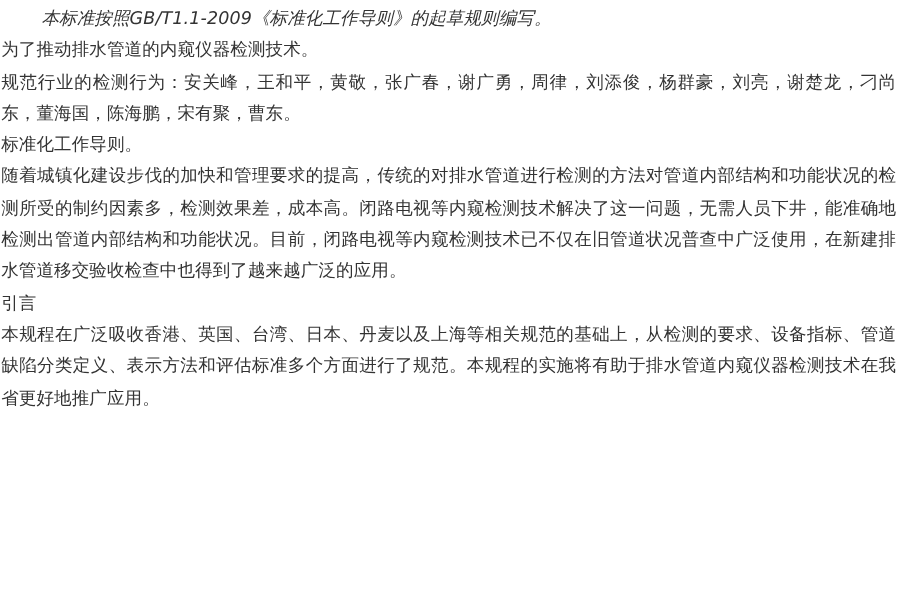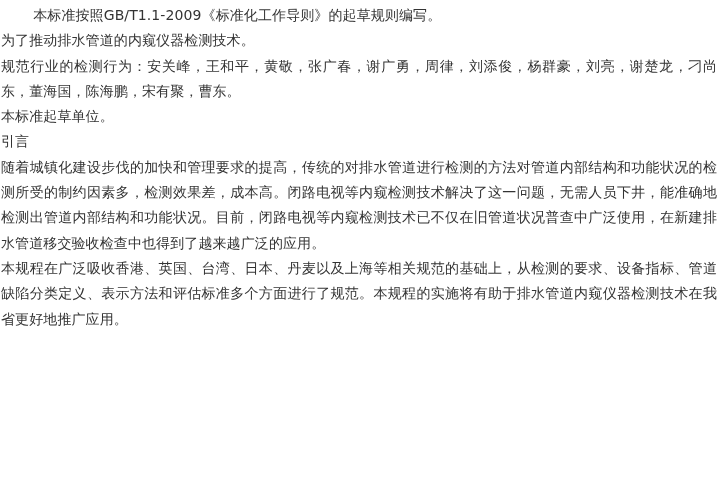--- a/index.html
+++ b/index.html
@@ -24,27 +24,28 @@
     text-align: justify;
     letter-spacing: 0.1px;
     word-break: break-all;
   }
   .doc p {
     margin: 0;
     padding: 0;
   }
   .doc p.first-indent {
     text-indent: 2.3em;
+    font-style: italic;
   }
 </style>
 </head>
 <body>
 
 <div class="doc">
   <p class="first-indent">本标准按照GB/T1.1-2009《标准化工作导则》的起草规则编写。</p>
   <p>为了推动排水管道的内窥仪器检测技术。</p>
   <p>规范行业的检测行为：安关峰，王和平，黄敬，张广春，谢广勇，周律，刘添俊，杨群豪，刘亮，谢楚龙，刁尚东，董海国，陈海鹏，宋有聚，曹东。</p>
-  <p>本标准起草单位。</p>
+  <p>标准化工作导则。</p>
+  <p>随着城镇化建设步伐的加快和管理要求的提高，传统的对排水管道进行检测的方法对管道内部结构和功能状况的检测所受的制约因素多，检测效果差，成本高。闭路电视等内窥检测技术解决了这一问题，无需人员下井，能准确地检测出管道内部结构和功能状况。目前，闭路电视等内窥检测技术已不仅在旧管道状况普查中广泛使用，在新建排水管道移交验收检查中也得到了越来越广泛的应用。</p>
   <p>引言</p>
-  <p>随着城镇化建设步伐的加快和管理要求的提高，传统的对排水管道进行检测的方法对管道内部结构和功能状况的检测所受的制约因素多，检测效果差，成本高。闭路电视等内窥检测技术解决了这一问题，无需人员下井，能准确地检测出管道内部结构和功能状况。目前，闭路电视等内窥检测技术已不仅在旧管道状况普查中广泛使用，在新建排水管道移交验收检查中也得到了越来越广泛的应用。</p>
   <p>本规程在广泛吸收香港、英国、台湾、日本、丹麦以及上海等相关规范的基础上，从检测的要求、设备指标、管道缺陷分类定义、表示方法和评估标准多个方面进行了规范。本规程的实施将有助于排水管道内窥仪器检测技术在我省更好地推广应用。</p>
 
 </div>
 
 </body></html>

